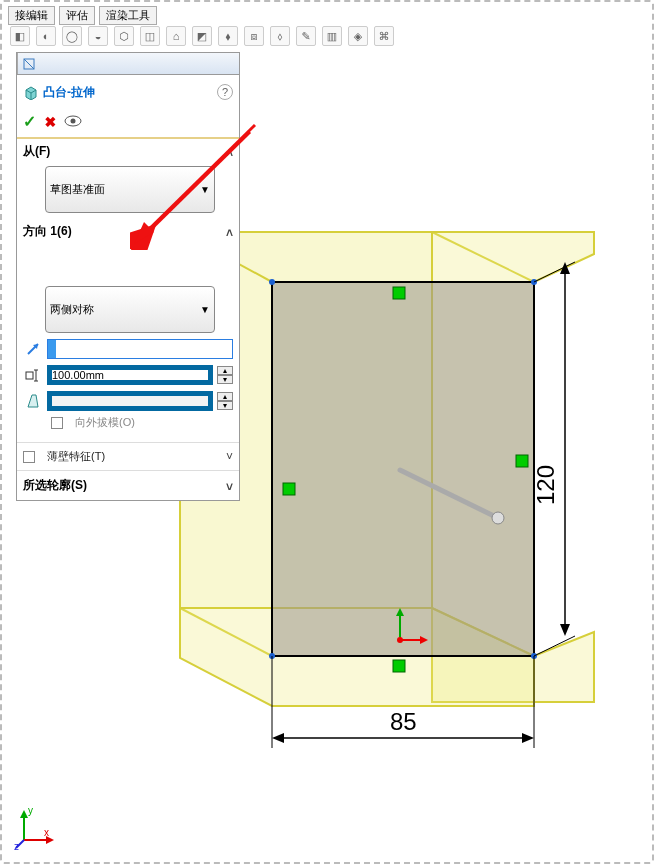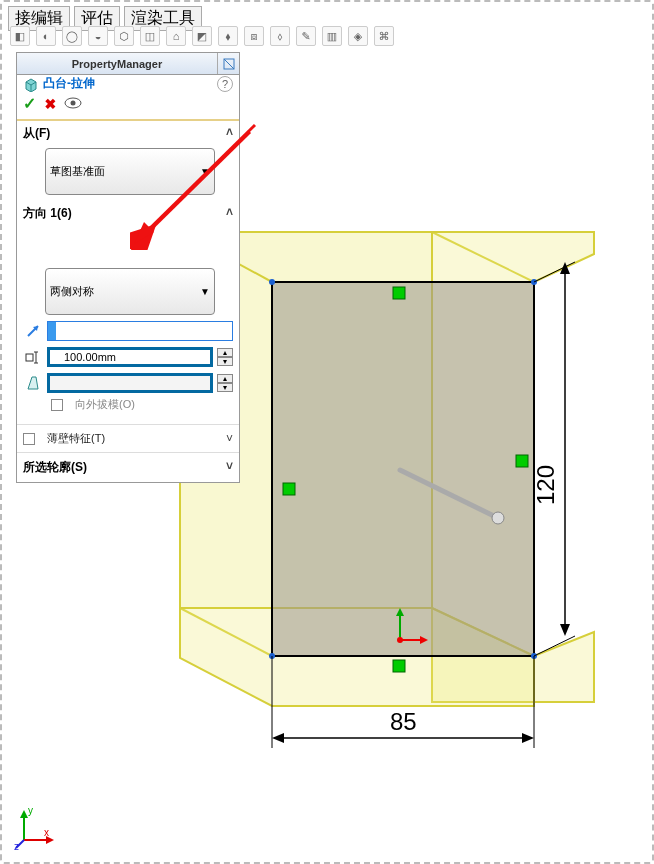--- a/index.html
+++ b/index.html
@@ -1,43 +1,43 @@
 <!DOCTYPE html>
 <html><head>
 <meta charset="utf-8">
 <style>
 * { margin:0; padding:0; box-sizing:border-box; font-family:"Microsoft YaHei", Arial, sans-serif; }
 body { width:654px; height:864px; position:relative; overflow:hidden; background:#fff; }
 .frame { position:absolute; inset:0; border:2px dashed #bbb; border-radius:4px; }
 .toolbar-tabs { position:absolute; top:6px; left:8px; display:flex; gap:4px; z-index:3; }
-.tab { border:1px solid #aaa; background:#f2f2f2; font-size:16px; padding:1px 6px; cursor:pointer; }
+.tab { border:1px solid #aaa; background:#f2f2f2; font-size:11px; padding:1px 6px; cursor:pointer; }
 .icon-row { position:absolute; top:26px; left:10px; display:flex; gap:6px; z-index:3; }
 .ico { width:20px; height:20px; border:1px solid #ccc; border-radius:2px; background:#f8f8f8; display:flex; align-items:center; justify-content:center; font-size:11px; color:#666; }
 .pm { position:absolute; top:52px; left:16px; width:224px; background:#fff; border:1px solid #999; z-index:10; font-size:12px; }
 .pm-hdr { background:linear-gradient(#f2f6fb,#d9e4f2); height:22px; display:flex; align-items:center; border-bottom:1px solid #999; }
 .pm-title { flex:1; text-align:center; font-weight:bold; color:#333; font-size:11px; }
 .pm-pin { width:22px; text-align:center; border-left:1px solid #aaa; height:100%; display:flex; align-items:center; justify-content:center; }
-.feat-hdr { display:flex; align-items:center; padding:0 6px; }
+.feat-hdr { display:flex; align-items:flex-start; padding:9px 6px; }
 .feat-hdr .cube { width:16px; height:16px; display:inline-block; margin-right:4px; }
 .feat-hdr .cube svg { display:block; }
 .feat-hdr .ft { color:#0066cc; font-weight:bold; font-size:12px; }
 .feat-hdr .help { margin-left:auto; color:#666; border:1px solid #aaa; border-radius:50%; width:16px; height:16px; font-size:11px; text-align:center; line-height:14px; }
 .confirm-row { display:flex; gap:8px; padding:2px 6px 6px 6px; align-items:center; }
 .chk { color:#1a9e1a; font-size:16px; font-weight:bold; }
 .xx { color:#d00; font-size:14px; font-weight:bold; }
 .eye { font-size:14px; color:#555; }
 .divider { height:2px; background:#e6d088; margin:0 0 2px 0; }
-.sec-hdr { display:flex; align-items:flex-start; padding:2px 6px; font-weight:bold; font-size:12px; }
+.sec-hdr { display:flex; align-items:flex-end; padding:2px 6px; font-weight:bold; font-size:12px; }
 .chev { margin-left:auto; font-size:12px; color:#444; }
 .sec-body { padding:4px 6px 8px 6px; }
 .sel { width:170px; border:1px solid #888; border-radius:4px; background:linear-gradient(#fff,#e8e8e8); font-size:11px; padding:15px 4px; display:flex; align-items:center; }
 .sel .dd { margin-left:auto; font-size:10px; }
 .row { display:flex; align-items:center; gap:4px; margin-top:6px; }
 .row-ico { width:20px; height:20px; display:flex; align-items:center; justify-content:center; }
-.inp { flex:1; height:20px; border:3px solid #0369a1; background:#fff; font-size:11px; padding:0 14px; display:flex; align-items:center; }
+.inp { flex:1; height:20px; border:5px solid #0369a1; background:#fff; font-size:11px; padding:0 0; display:flex; align-items:center; }
 .inp.sel-blue { border:1px solid #2a7de1; background:#fff; padding:0; }
 .inp.sel-blue .bluebar { width:8px; height:100%; background:#3a9aee; }
 .spin { width:16px; display:flex; flex-direction:column; }
 .spin div { height:9px; border:1px solid #888; background:#eee; font-size:8px; line-height:7px; text-align:center; }
 .cbx { display:flex; align-items:center; gap:12px; color:#888; font-size:11px; padding:4px 6px 4px 28px; }
 .cbx .box { width:12px; height:12px; border:1px solid #888; background:#fff; }
 .cbx.en { color:#222; padding-left:6px; }
 .view { position:absolute; inset:0; z-index:1; }
 .coord { position:absolute; left:14px; bottom:14px; z-index:2; }
 .arrow { position:absolute; top:120px; left:130px; z-index:11; pointer-events:none; }
@@ -66,21 +66,20 @@
   <div class="ico">⧈</div>
   <div class="ico">⬨</div>
   <div class="ico">✎</div>
   <div class="ico">▥</div>
   <div class="ico">◈</div>
   <div class="ico">⌘</div>
 </div>
 
 <div class="pm">
   <div class="pm-hdr">
-    <span class="pm-title">PropertyManager</span>
     <span class="pm-pin">
       <svg width="14" height="14">
           <rect x="2" y="2" width="10" height="10" fill="none" stroke="#3a7bbf"></rect>
           <line x1="2" y1="2" x2="12" y2="12" stroke="#3a7bbf"></line>
         </svg>
     </span>
   </div>
 
   <div class="feat-hdr">
     <span class="cube">

